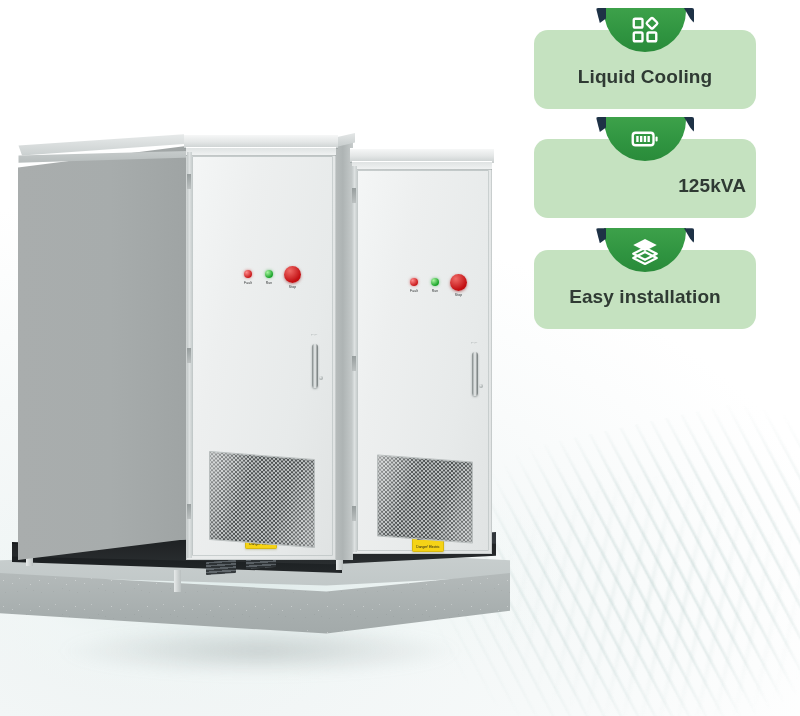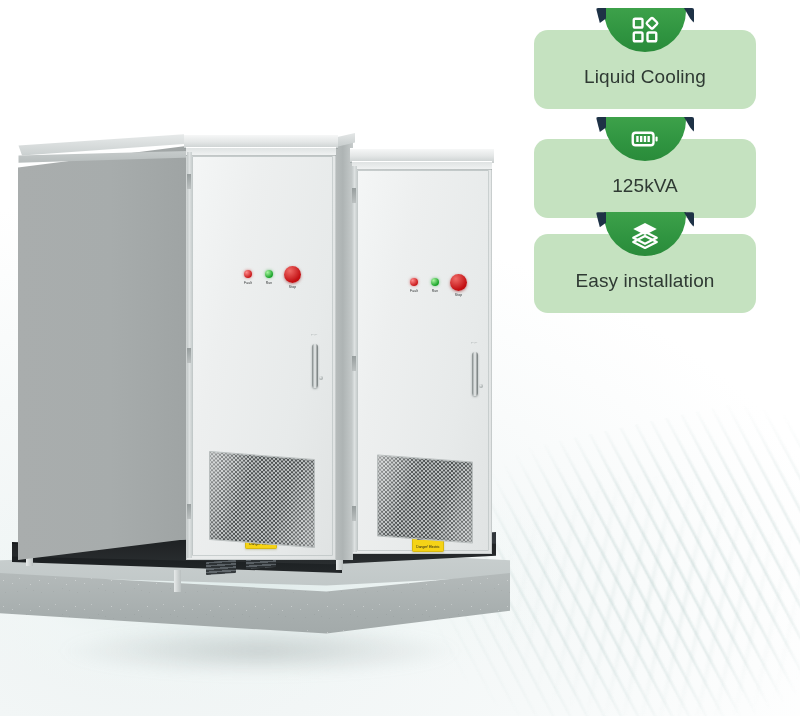--- a/index.html
+++ b/index.html
@@ -388,30 +388,30 @@
     position: absolute;
     top: 0;
     width: 10px;
     height: 15px;
     background: #1e3246;
   }
   .tab-tip.l { left: -8px; border-radius: 2px 0 0 2px; clip-path: polygon(0 0, 100% 0, 100% 70%, 38% 100%); }
   .tab-tip.r { right: -8px; border-radius: 0 2px 2px 0; clip-path: polygon(0 0, 100% 0, 100% 100%, 62% 70%); }
   .card-text {
     font-size: 19px;
-    font-weight: normal;
+    font-weight: bold;
     color: #2f3a33;
     line-height: 1.32;
     letter-spacing: .1px;
   }
   .card-text .l2 { display: block; }
 
   
   .card.c1 { margin-bottom: 30px; }
-  .card.c2 { margin-bottom: 16px; }
+  .card.c2 { margin-bottom: 32px; text-align: right; }
 </style>
 </head>
 <body>
 
 <div id="stage">
 
   <div class="bg-base"></div>
   <div class="bg-floor-glow"></div>
   <div class="bg-waves"></div>
   <div class="bg-waves2"></div>

